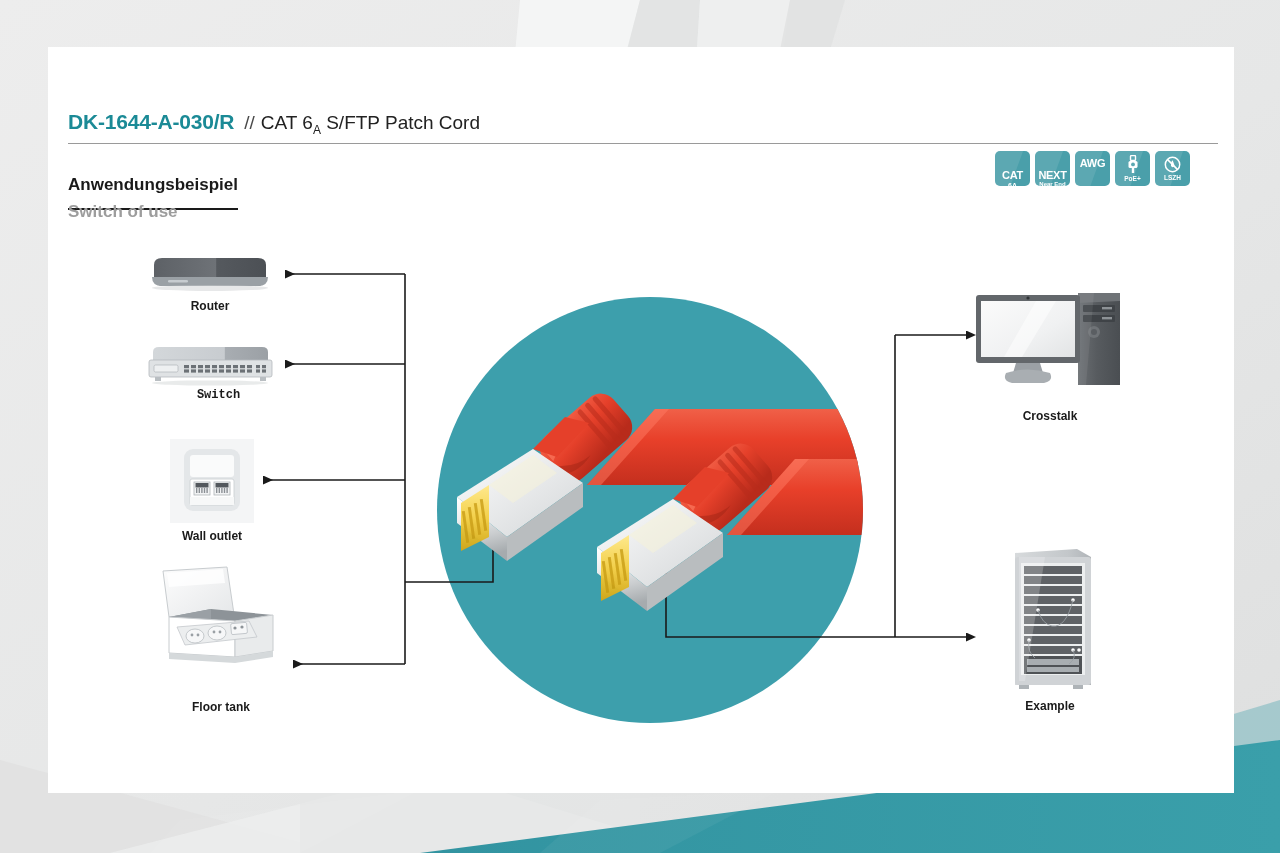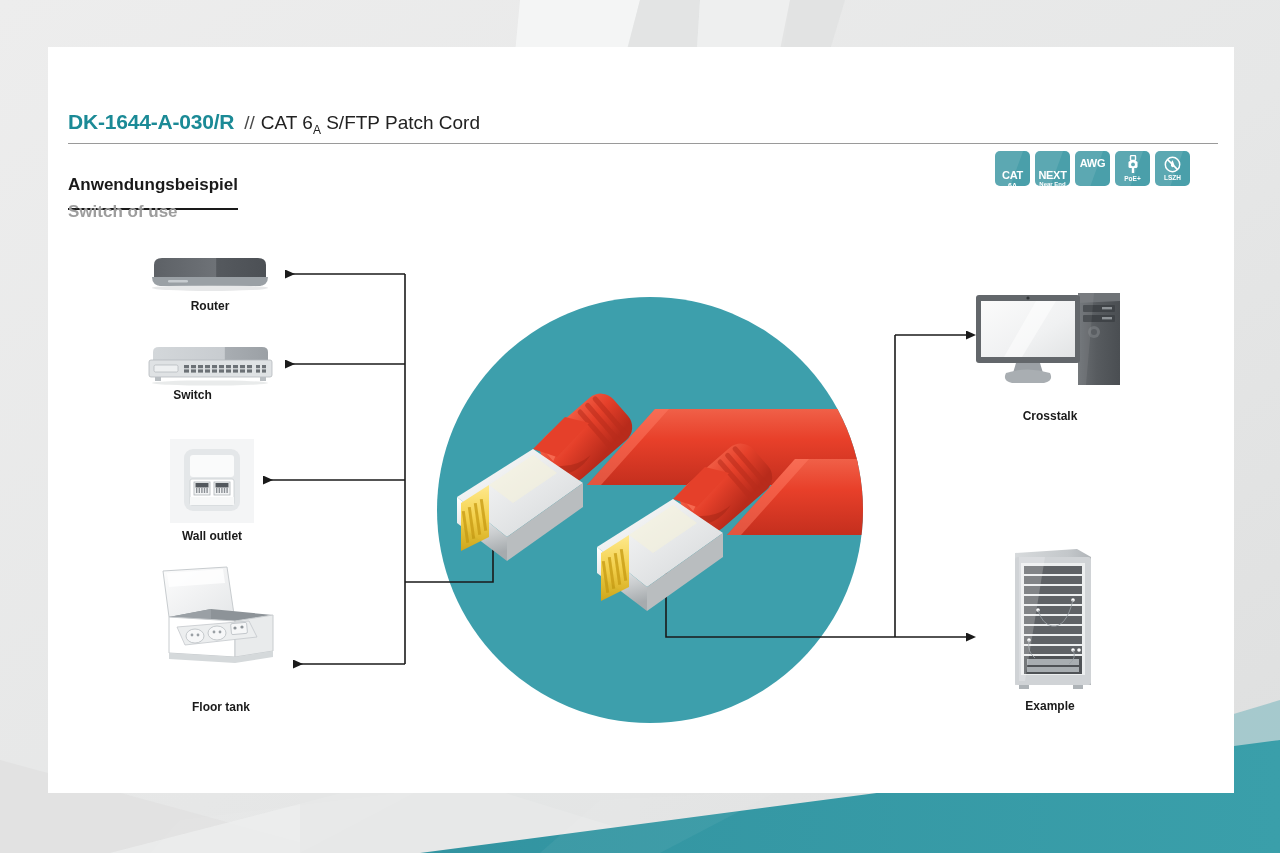--- a/index.html
+++ b/index.html
@@ -334,21 +334,21 @@
           <rect x="104" y="25.4" width="5" height="3.2"></rect>
         <rect x="113" y="21" width="4" height="3.2"></rect>
           <rect x="113" y="25.4" width="4" height="3.2"></rect>
         <rect x="119" y="21" width="4" height="3.2"></rect>
           <rect x="119" y="25.4" width="4" height="3.2"></rect>
       </g>
       <rect x="12" y="33" width="6" height="4" fill="#b9bec2"></rect>
       <rect x="117" y="33" width="6" height="4" fill="#b9bec2"></rect>
       <ellipse cx="67" cy="39" rx="58" ry="2.6" fill="#c9ccce" opacity="0.4"></ellipse>
     </svg>
-    <div class="node-label" style="left:77px;top:341px;width:135px;">Switch</div>
+    <div class="node-label" style="left:103px;top:341px;width:135px;font-family:Liberation Mono, monospace;">Switch</div>
 
     <svg style="position:absolute;left:120px;top:390px;" width="88" height="88" viewBox="0 0 88 88">
       <rect x="2" y="2" width="84" height="84" fill="#f4f5f6"></rect>
       <rect x="16" y="12" width="56" height="62" rx="9" fill="#e4e7e9"></rect>
       <rect x="22" y="18" width="44" height="22" rx="3" fill="#fafbfb"></rect>
       <rect x="22" y="42" width="44" height="26" rx="2" fill="#ffffff" stroke="#cdd1d4" stroke-width="0.9"></rect>
 
       <rect x="26" y="45" width="16" height="13" fill="#f2f3f4" stroke="#aeb3b7" stroke-width="0.8"></rect>
       <rect x="27.5" y="46" width="13" height="4.5" fill="#53585d"></rect>
       <g fill="#8a8f94">

